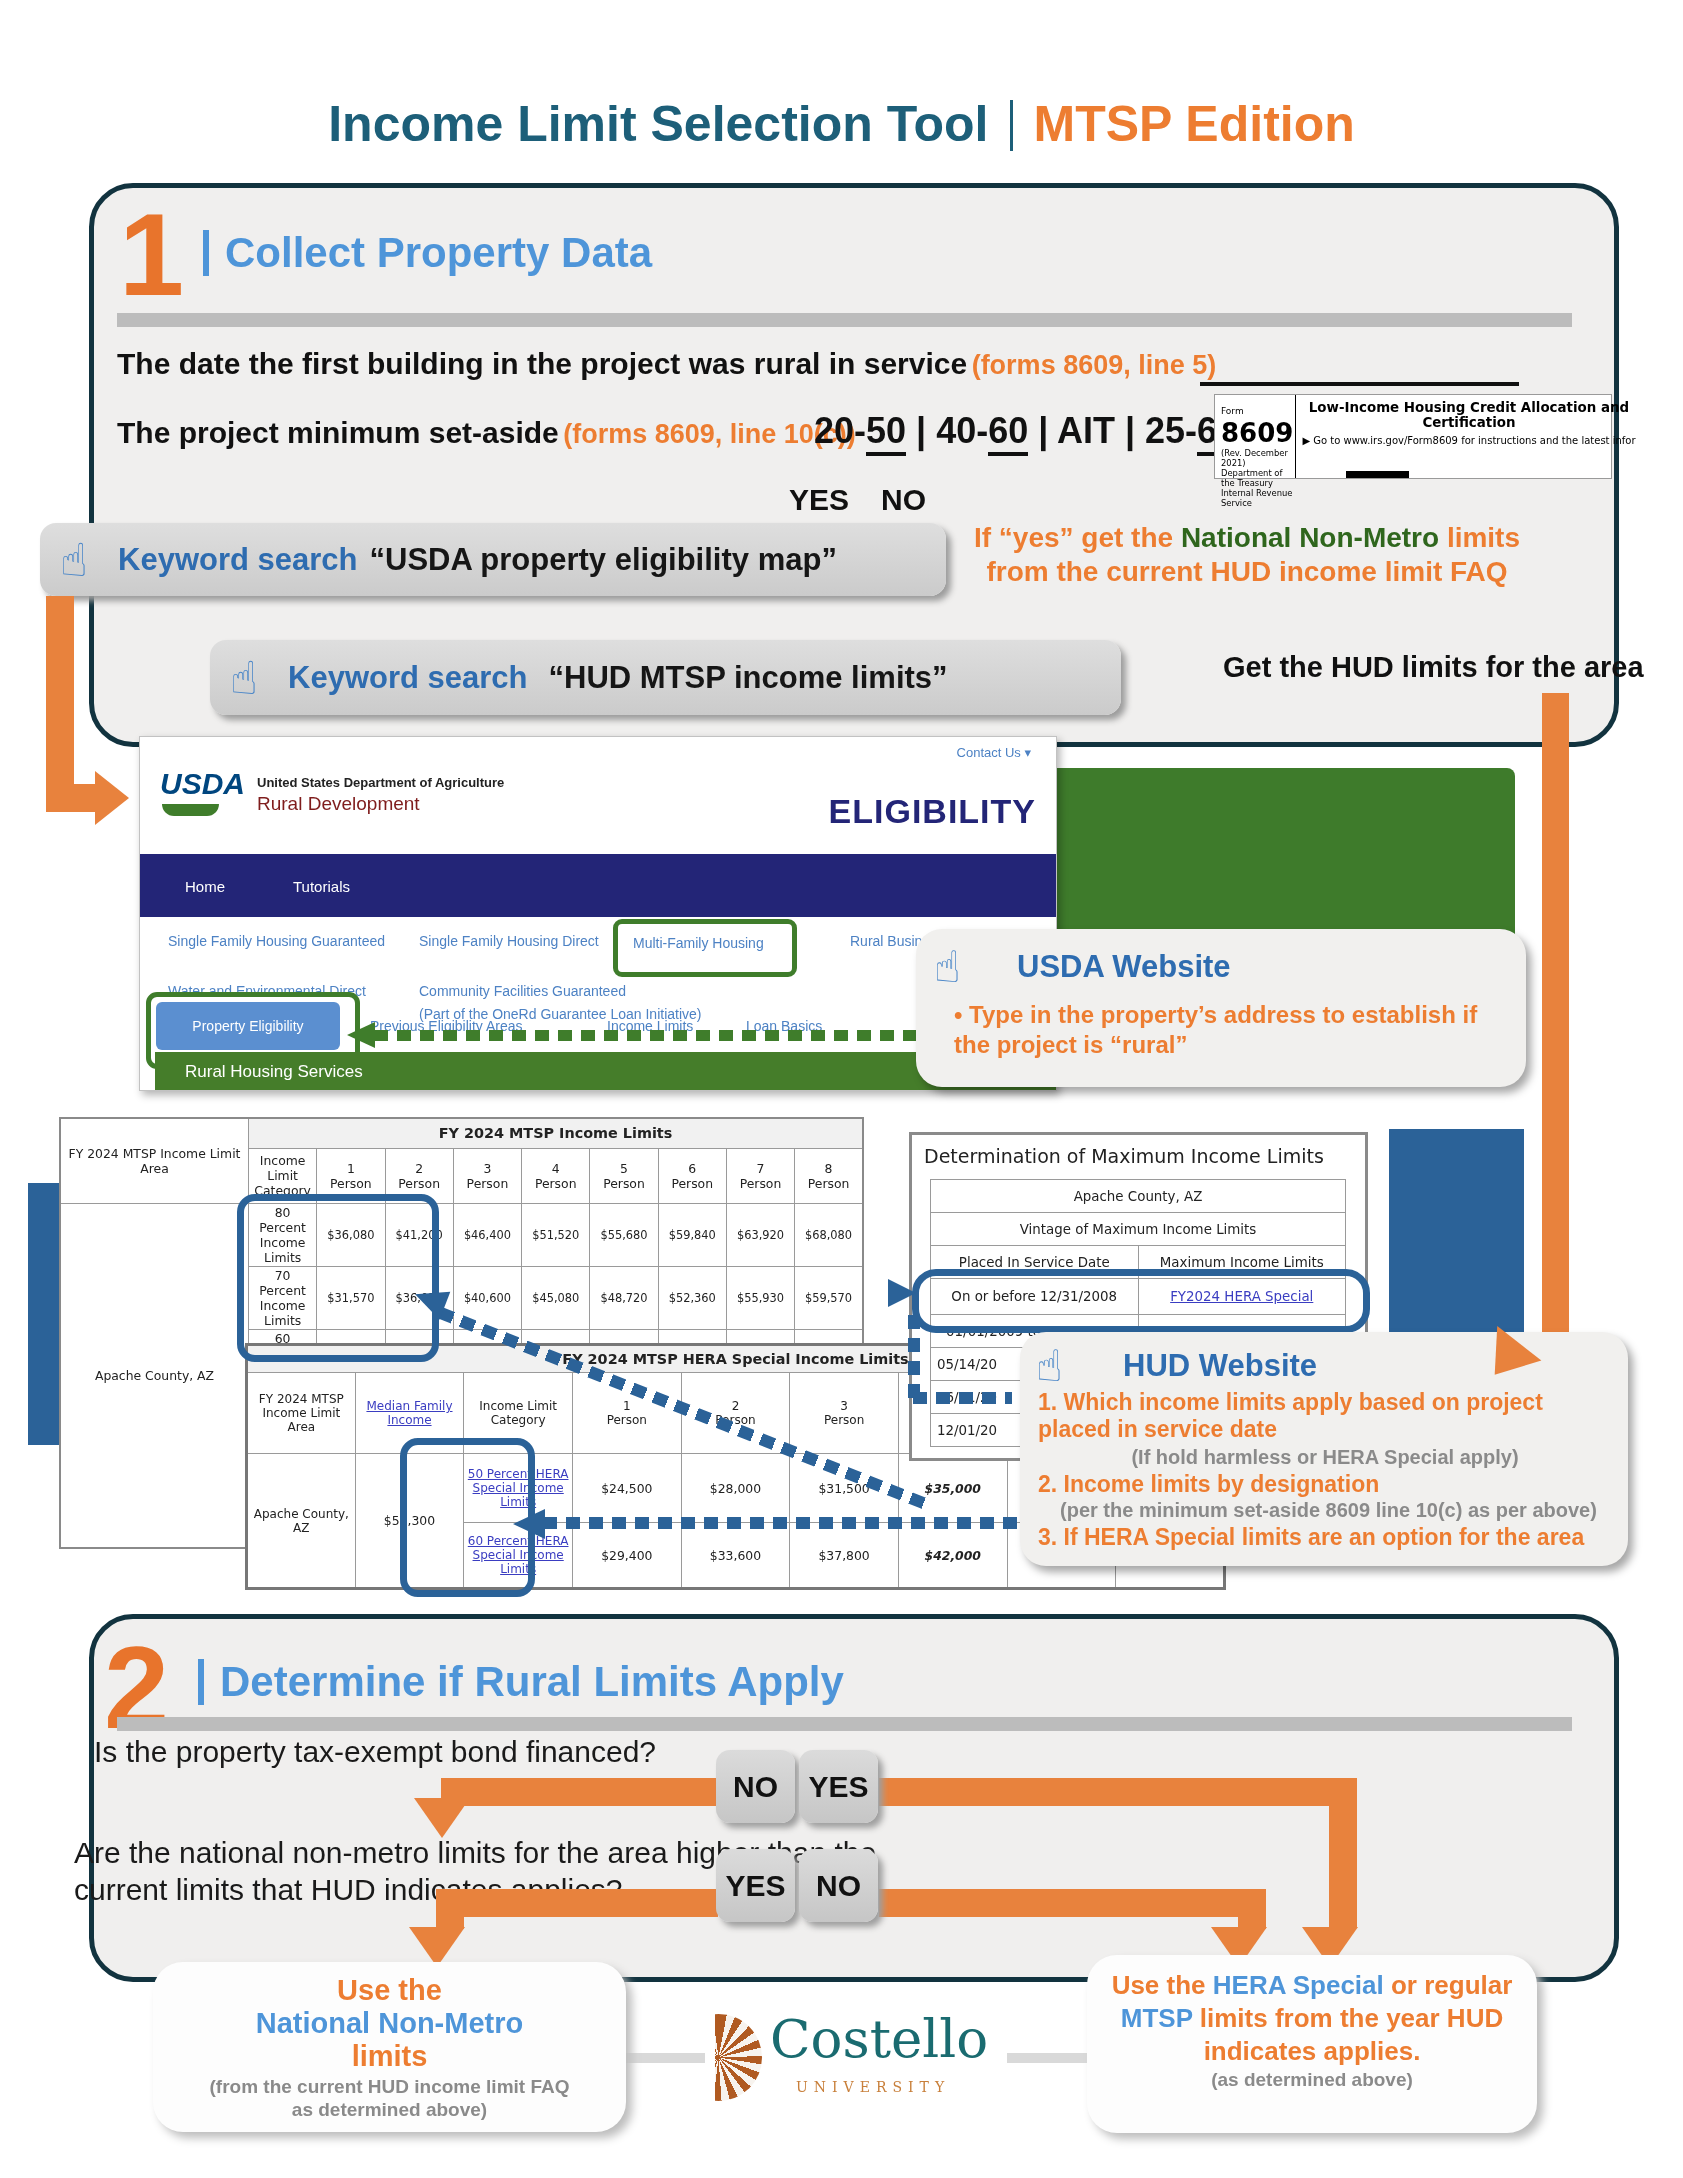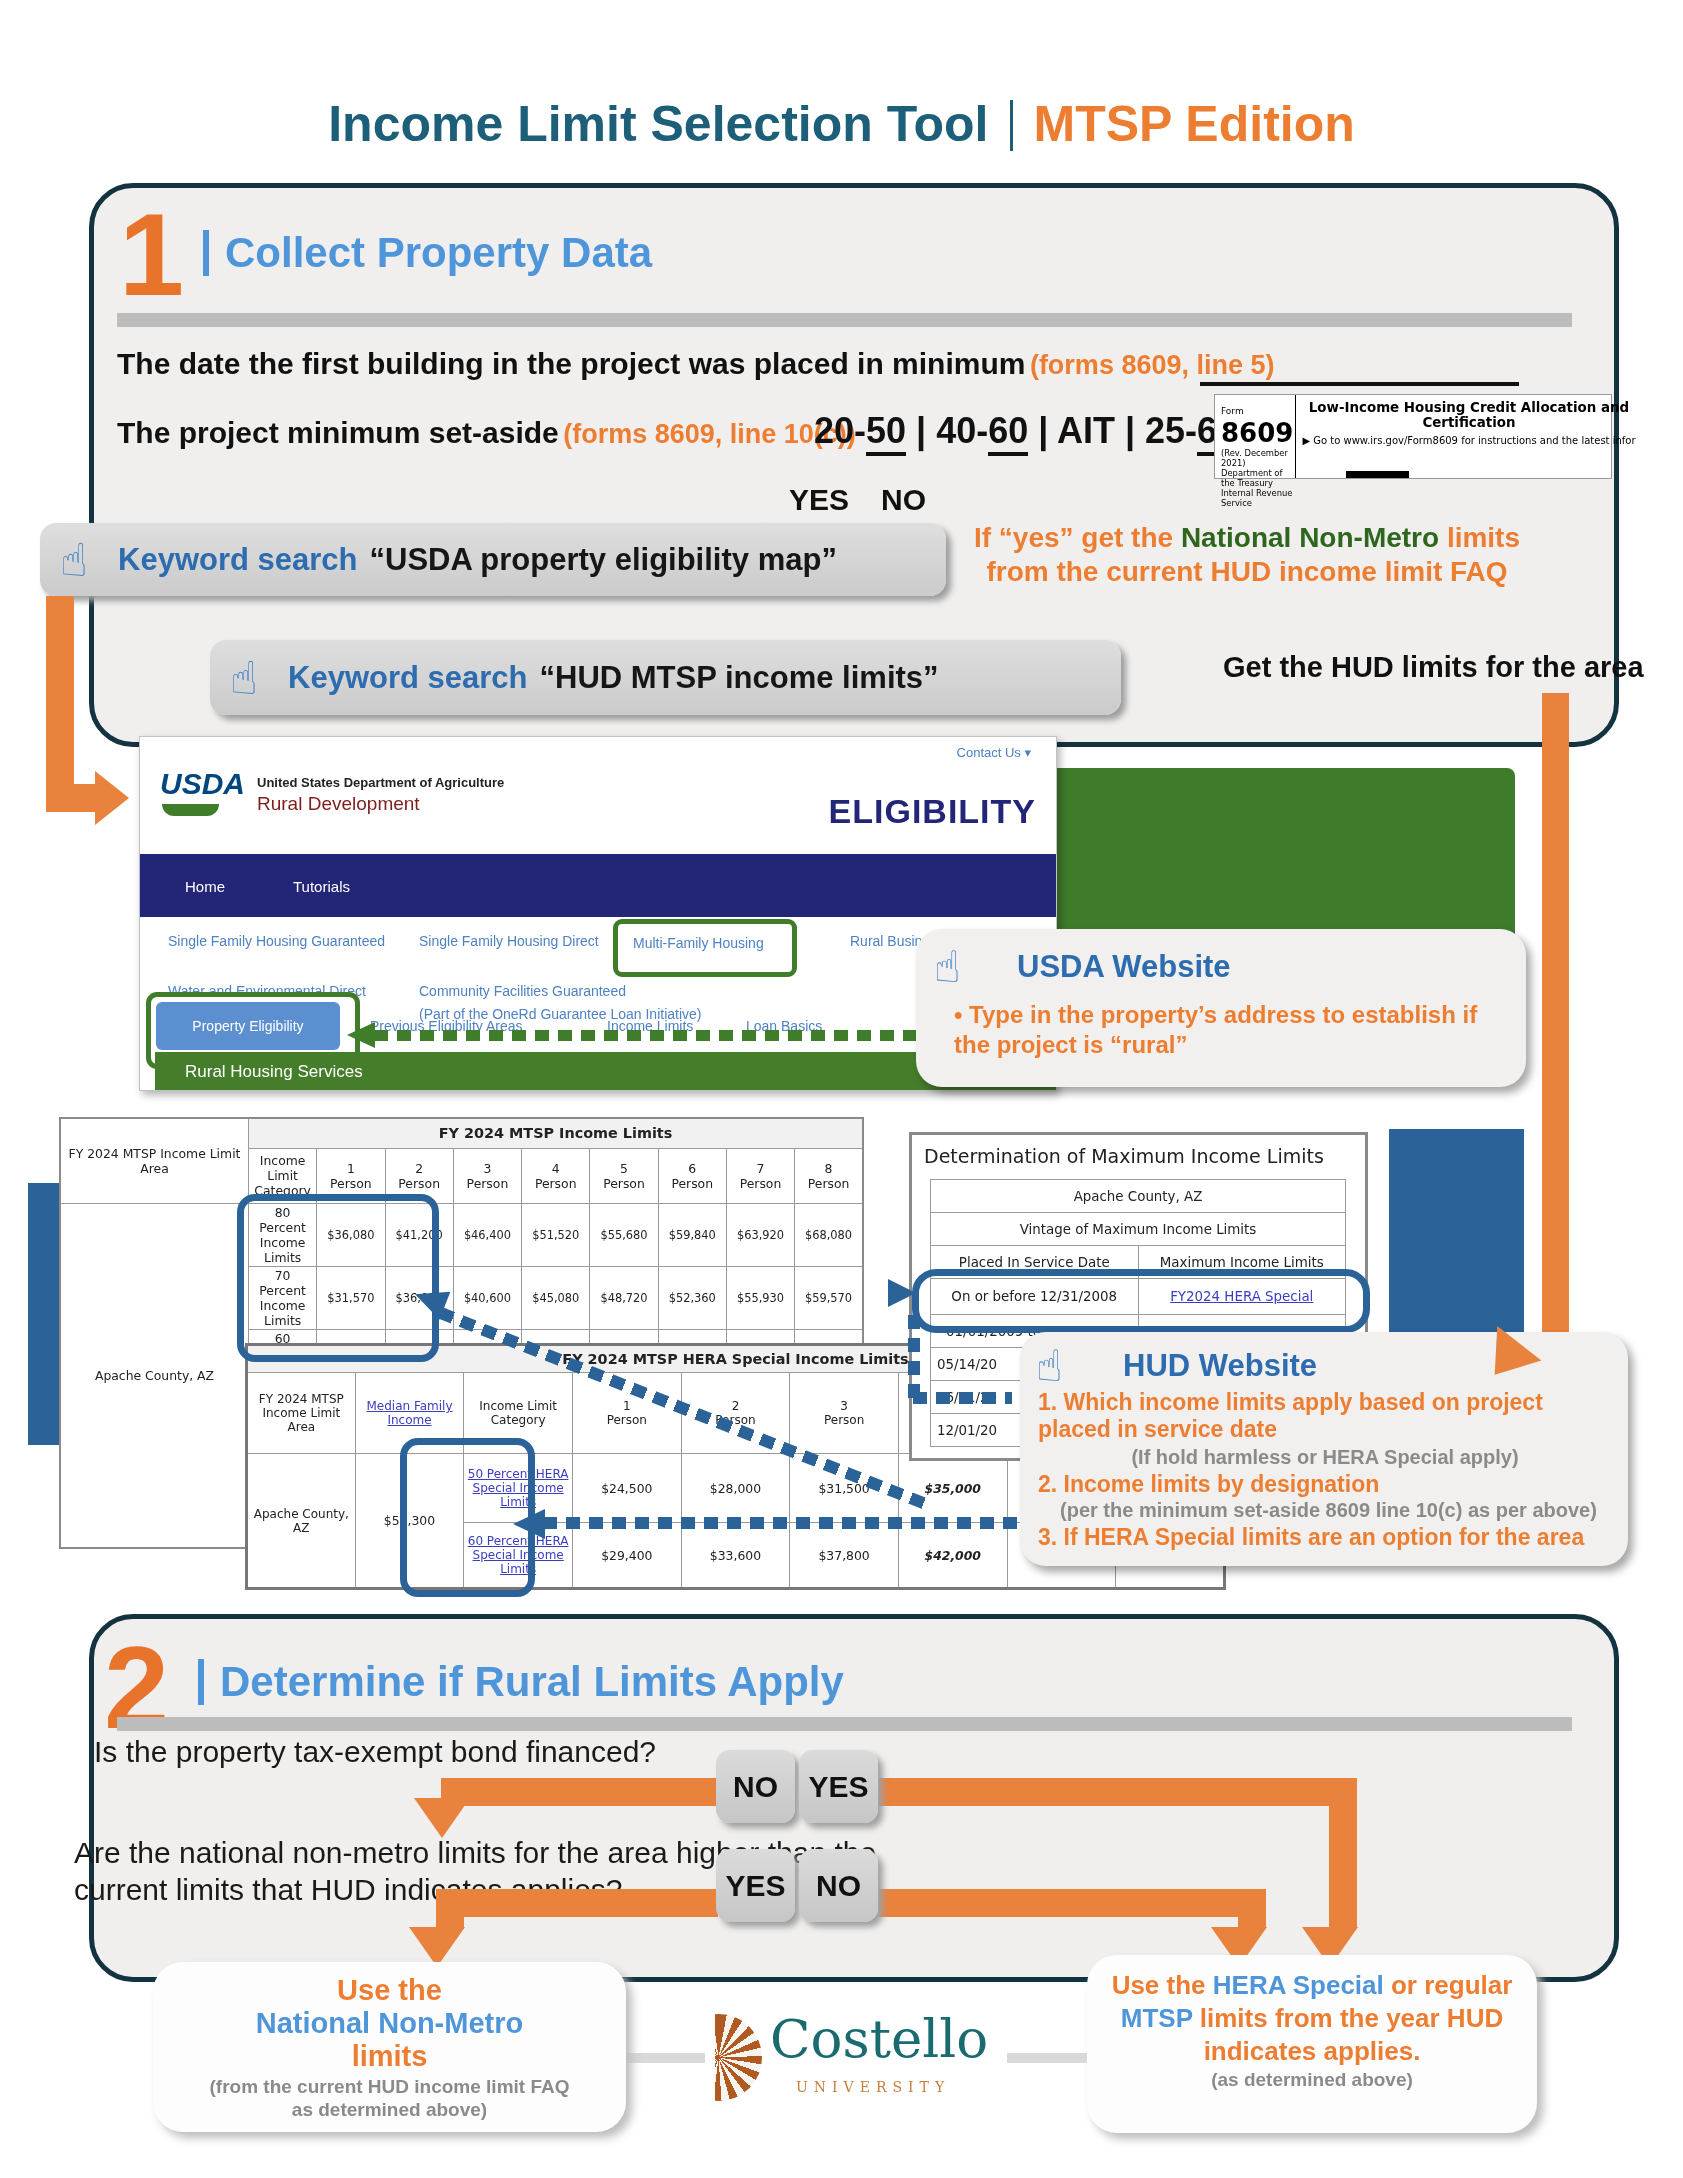--- a/index.html
+++ b/index.html
@@ -66,21 +66,21 @@
   <div class="abs pgtitle">
     <span class="tmain">Income Limit Selection Tool</span><span class="tsep"></span><span class="taccent">MTSP Edition</span>
   </div>
 
   <div class="abs secbox" style="left:89px;top:183px;width:1520px;height:554px;"></div>
   <div class="abs secnum" style="left:119px;top:196px;">1</div>
   <div class="abs sechead" style="left:203px;top:230px;">Collect Property Data</div>
   <div class="abs divider" style="left:117px;top:313px;width:1455px;"></div>
 
   <div class="abs" style="left:117px;top:347px;">
-    <span class="bline">The date the first building in the project was placed in minimum</span>
+    <span class="bline">The date the first building in the project was rural in service</span>
     <span class="onote">(forms 8609, line 5)</span>
   </div>
   <div class="abs" style="left:1200px;top:382px;width:319px;height:4px;background:#111;"></div>
 
   <div class="abs" style="left:117px;top:416px;">
     <span class="bline">The project minimum set-aside</span>
     <span class="onote">(forms 8609, line 10(c))</span>
   </div>
   <div class="abs bline" style="left:814px;top:410px;font-size:36px;">
     <span>20-</span><span class="useg">50</span><span> | </span><span>40-</span><span class="useg">60</span><span> | </span><span>AIT</span><span> | </span><span>25-</span><span class="useg">60</span>
@@ -111,21 +111,21 @@
   </div>
 
   <div class="abs" style="left:945px;top:521px;width:604px;text-align:center;font-size:28px;line-height:34px;">
     <span class="orangetext">If “yes” get the </span><span class="greentext">National Non-Metro</span><span class="orangetext"> limits</span>
     <div class="orangetext">from the current HUD income limit FAQ</div>
   </div>
 
   <div class="abs pill" style="left:210px;top:640px;width:911px;height:75px;">
     <span class="hand" style="font-size:46px;margin-left:20px;">☝</span>
     <span class="klabel" style="margin-left:30px;">Keyword search</span>
-    <span class="kquery" style="margin-left:12px;">“HUD MTSP income limits”</span>
+    <span class="kquery" style="margin-left:21px;">“HUD MTSP income limits”</span>
   </div>
   <div class="abs bline" style="left:1223px;top:651px;font-size:29px;">Get the HUD limits for the area</div>
 
   <div class="abs obar" style="left:46px;top:596px;width:28px;height:216px;"></div>
   <div class="abs obar" style="left:46px;top:784px;width:51px;height:28px;"></div>
   <div class="abs tri-rt-o" style="left:95px;top:771px;"></div>
 
   <div class="abs obar" style="left:1542px;top:693px;width:27px;height:655px;"></div>
 
   <div class="abs" style="left:1025px;top:768px;width:490px;height:255px;background:#3e7b2b;border-radius:8px;"></div>

